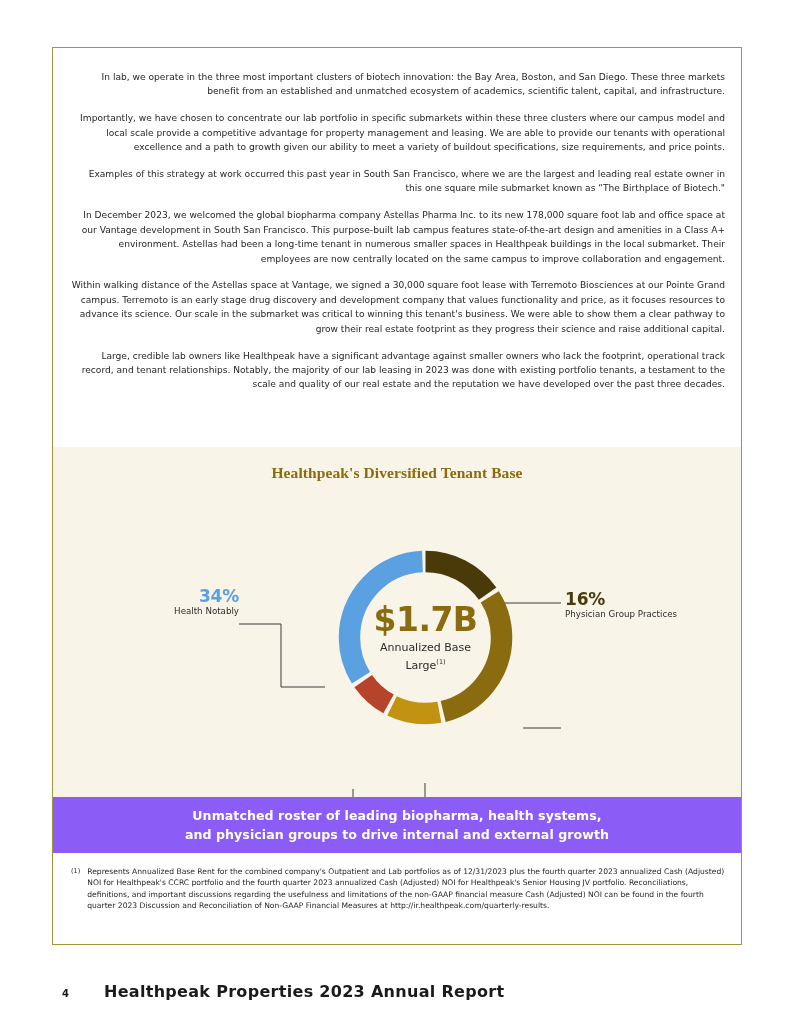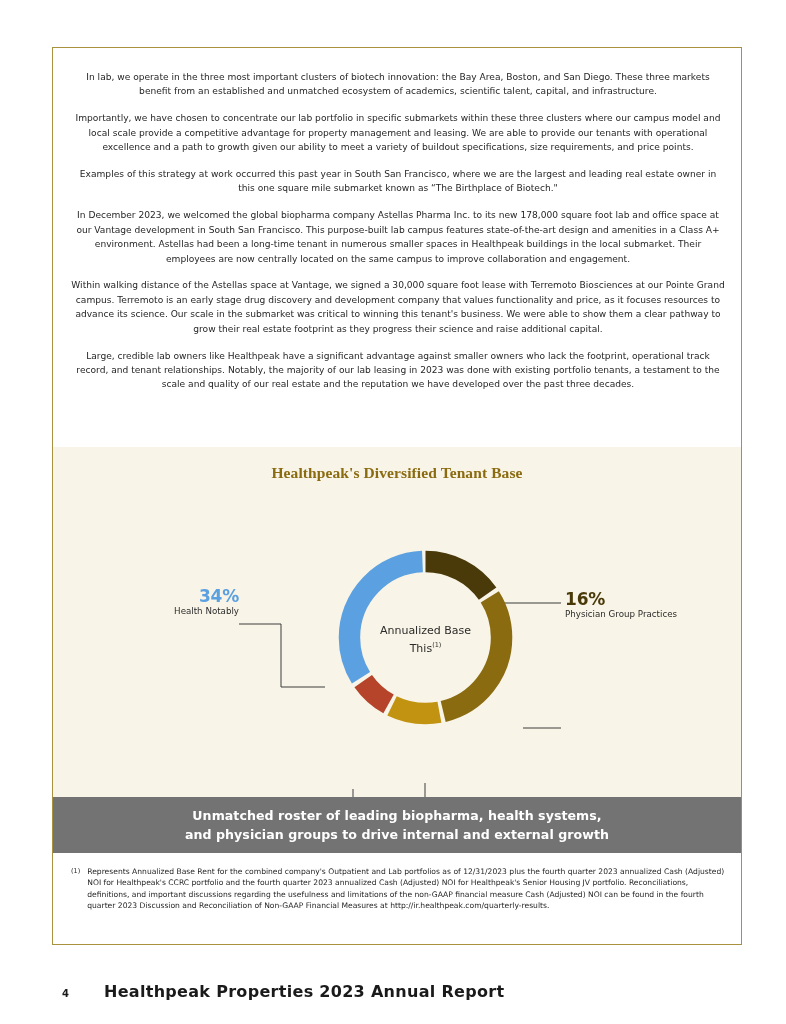--- a/index.html
+++ b/index.html
@@ -48,21 +48,21 @@
     letter-spacing: -0.2px;
     margin-bottom: 14px;
   }
 
   .para {
     font-family: "DejaVu Sans", sans-serif;
     font-size: 9.1px;
     line-height: 14.4px;
     color: #262626;
     margin-bottom: 12.5px;
-    text-align: center;
+    text-align: right;
   }
   .para:last-child { margin-bottom: 16px; }
 
   
   #chart-panel {
     position: absolute;
     left: 0px;
     top: 399px;
     width: 688px;
     height: 350px;
@@ -153,21 +153,21 @@
   
   #leaders { position: absolute; left: 0; top: 0; width: 688px; height: 350px; pointer-events: none; }
 
   
   #banner {
     position: absolute;
     left: 0px;
     top: 749px;
     width: 688px;
     height: 56px;
-    background: #737373;
+    background: #8b5cf6;
     display: flex;
     flex-direction: column;
     align-items: center;
     justify-content: center;
   }
   #banner .bline {
     font-family: "DejaVu Sans", sans-serif;
     font-weight: bold;
     font-size: 12.6px;
     line-height: 19px;
@@ -267,23 +267,24 @@
                 <circle r="78" cx="0" cy="0" stroke="#8A6B10" stroke-dasharray="147.9 342.2" stroke-dashoffset="-78.4"></circle>
                 <circle r="78" cx="0" cy="0" stroke="#C29310" stroke-dasharray="49.9 440.2" stroke-dashoffset="-230.3"></circle>
                 <circle r="78" cx="0" cy="0" stroke="#B5442A" stroke-dasharray="35.2 454.9" stroke-dashoffset="-284.2"></circle>
                 <circle r="78" cx="0" cy="0" stroke="#5BA0E0" stroke-dasharray="162.6 327.5" stroke-dashoffset="-323.5"></circle>
               </g>
             </g>
           </svg>
         </div>
 
         <div id="donut-center">
+          <div id="center-amount">$1.7B</div>
           <div id="center-label">
             <span>Annualized Base</span><br>
-            <span>This</span><sup>(1)</sup>
+            <span>Large</span><sup>(1)</sup>
           </div>
         </div>
 
         <div class="callout left" id="c-health">
           <div class="pct" style="color:#5BA0E0">34%</div>
           <div class="cap">Health Notably</div>
         </div>
 
         <div class="callout left" id="c-ccrc">
           <div class="pct" style="color:#B5442A">8%</div>

